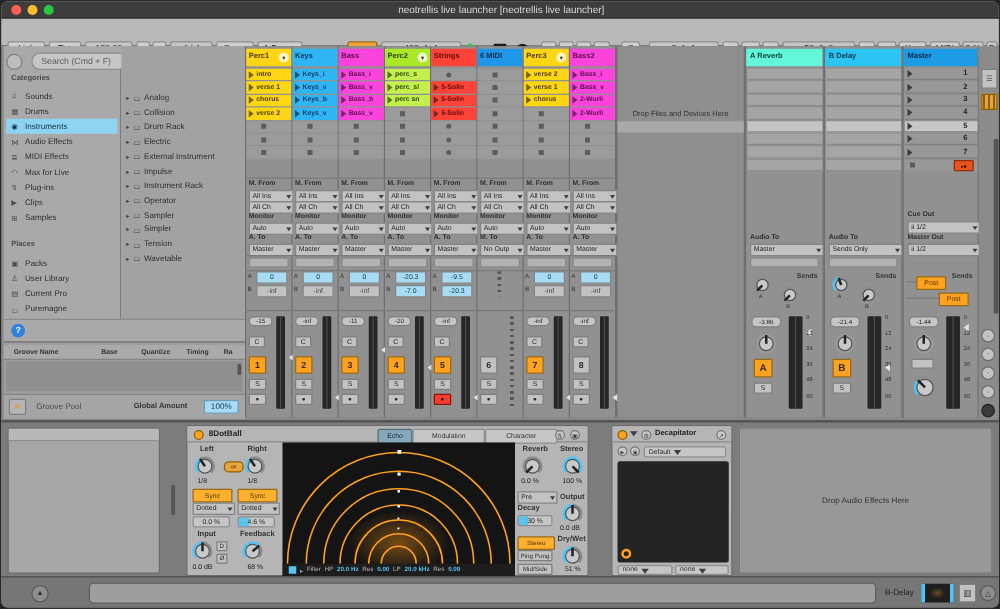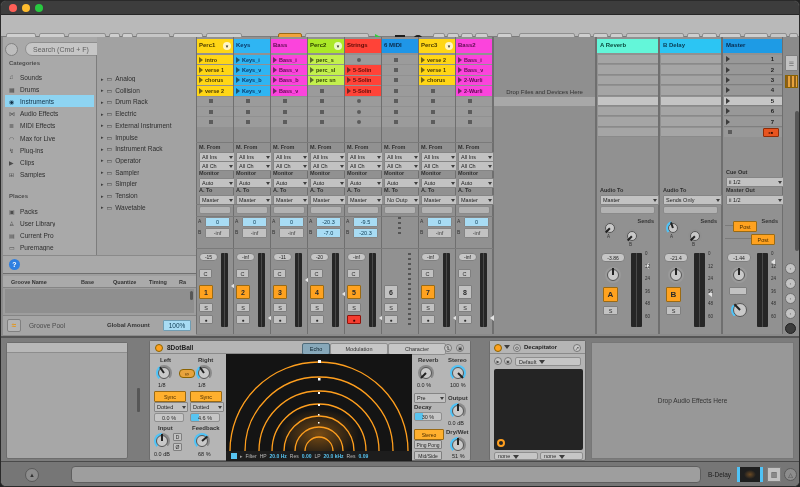--- a/index.html
+++ b/index.html
@@ -47,20 +47,21 @@
 </style>
 </head>
 <body>
 
 <div id="root">
 
   <div class="abs titlebar">
     <div class="abs tl" style="left:8px;background:#ff5f57"></div>
     <div class="abs tl" style="left:21px;background:#febc2e"></div>
     <div class="abs tl" style="left:34px;background:#28c840"></div>
+    <div class="abs wtitle">neotrellis live launcher  [neotrellis live launcher]</div>
   </div>
 
   <div class="abs transport" id="transport">
       <div class="abs btn" style="left: 5px; top: 18px; width: 30px; height: 13px;">Link</div>
       <div class="abs btn" style="left: 38px; top: 18px; width: 26px; height: 13px;">Tap</div>
       <div class="abs fld" style="left: 67px; top: 18px; width: 38px; height: 13px;">120.00</div>
       <div class="abs btn" style="left: 108px; top: 18px; width: 11px; height: 13px; font-size: 5px; letter-spacing: -1px;">|||</div>
       <div class="abs btn" style="left: 121px; top: 18px; width: 11px; height: 13px; font-size: 5px; letter-spacing: -1px;">||||</div>
       <div class="abs fld" style="left: 135px; top: 18px; width: 34px; height: 13px;">4 / 4</div>
       <div class="abs btn dd" style="left: 172px; top: 18px; width: 30px; height: 13px;">O●</div>

